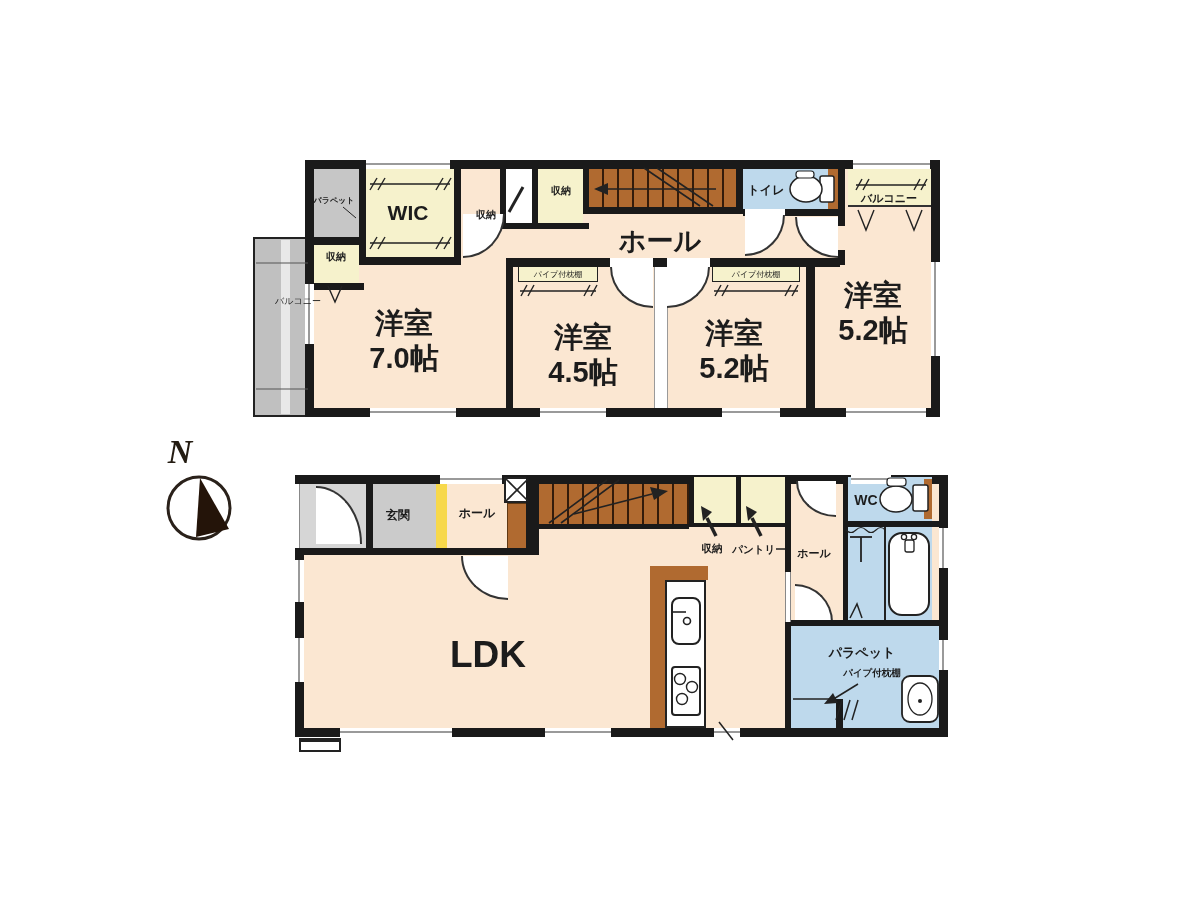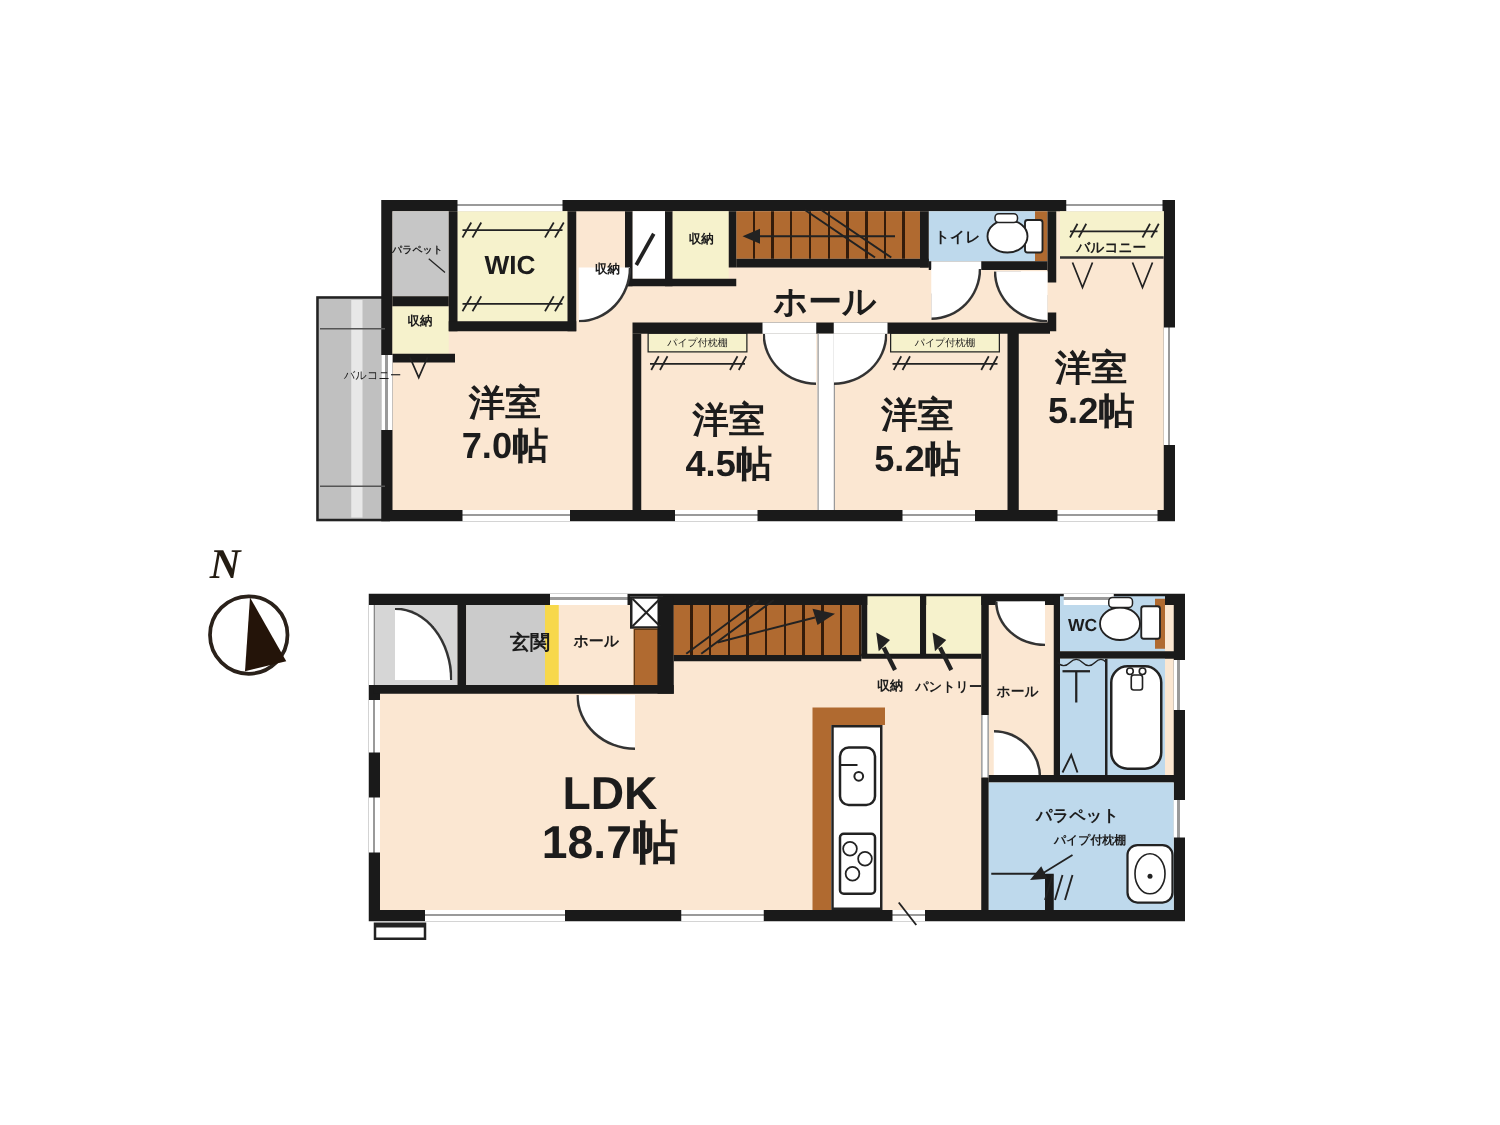--- a/index.html
+++ b/index.html
@@ -239,31 +239,30 @@
         <path d="M672,612 h14"></path>
           <circle cx="687" cy="621" r="3.5"></circle>
       </g>
       <g stroke="#222" stroke-width="1.4" fill="#fff">
         <circle cx="680" cy="679" r="5.5"></circle>
           <circle cx="692" cy="687" r="5.5"></circle>
           <circle cx="682" cy="699" r="5.5"></circle>
       </g>
     </svg>
 
-    <div class="lbl" style="left:424px;top:515px;font-size:16px;">玄関</div>
+    <div class="lbl" style="left:398px;top:515px;font-size:12px;">玄関</div>
     <div class="lbl" style="left:477px;top:513px;font-size:12px;">ホール</div>
     <div class="lbl" style="left:712px;top:549px;font-size:10.5px;">収納</div>
     <div class="lbl" style="left:759px;top:550px;font-size:10.5px;">パントリー</div>
     <div class="lbl" style="left:814px;top:553px;font-size:11px;">ホール</div>
     <div class="lbl" style="left:866px;top:500px;font-size:14px;">WC</div>
     <div class="lbl" style="left:862px;top:653px;font-size:13px;">パラペット</div>
     <div class="lbl" style="left:872px;top:673px;font-size:9.5px;">パイプ付枕棚</div>
     <div class="room-label" style="left:488px;top:655px;font-size:37px;line-height:1.05;">
       <span>LDK</span><br>
-      <span>18.7帖</span>
     </div>
   </div>
 
   <svg class="overlay">
 
     <g stroke="#222" stroke-width="1.4" fill="none">
       <path d="M370,184 H450"></path>
       <path d="M377,178 l-7,12"></path>
         <path d="M385,178 l-7,12"></path>
         <path d="M443,178 l-7,12"></path>

